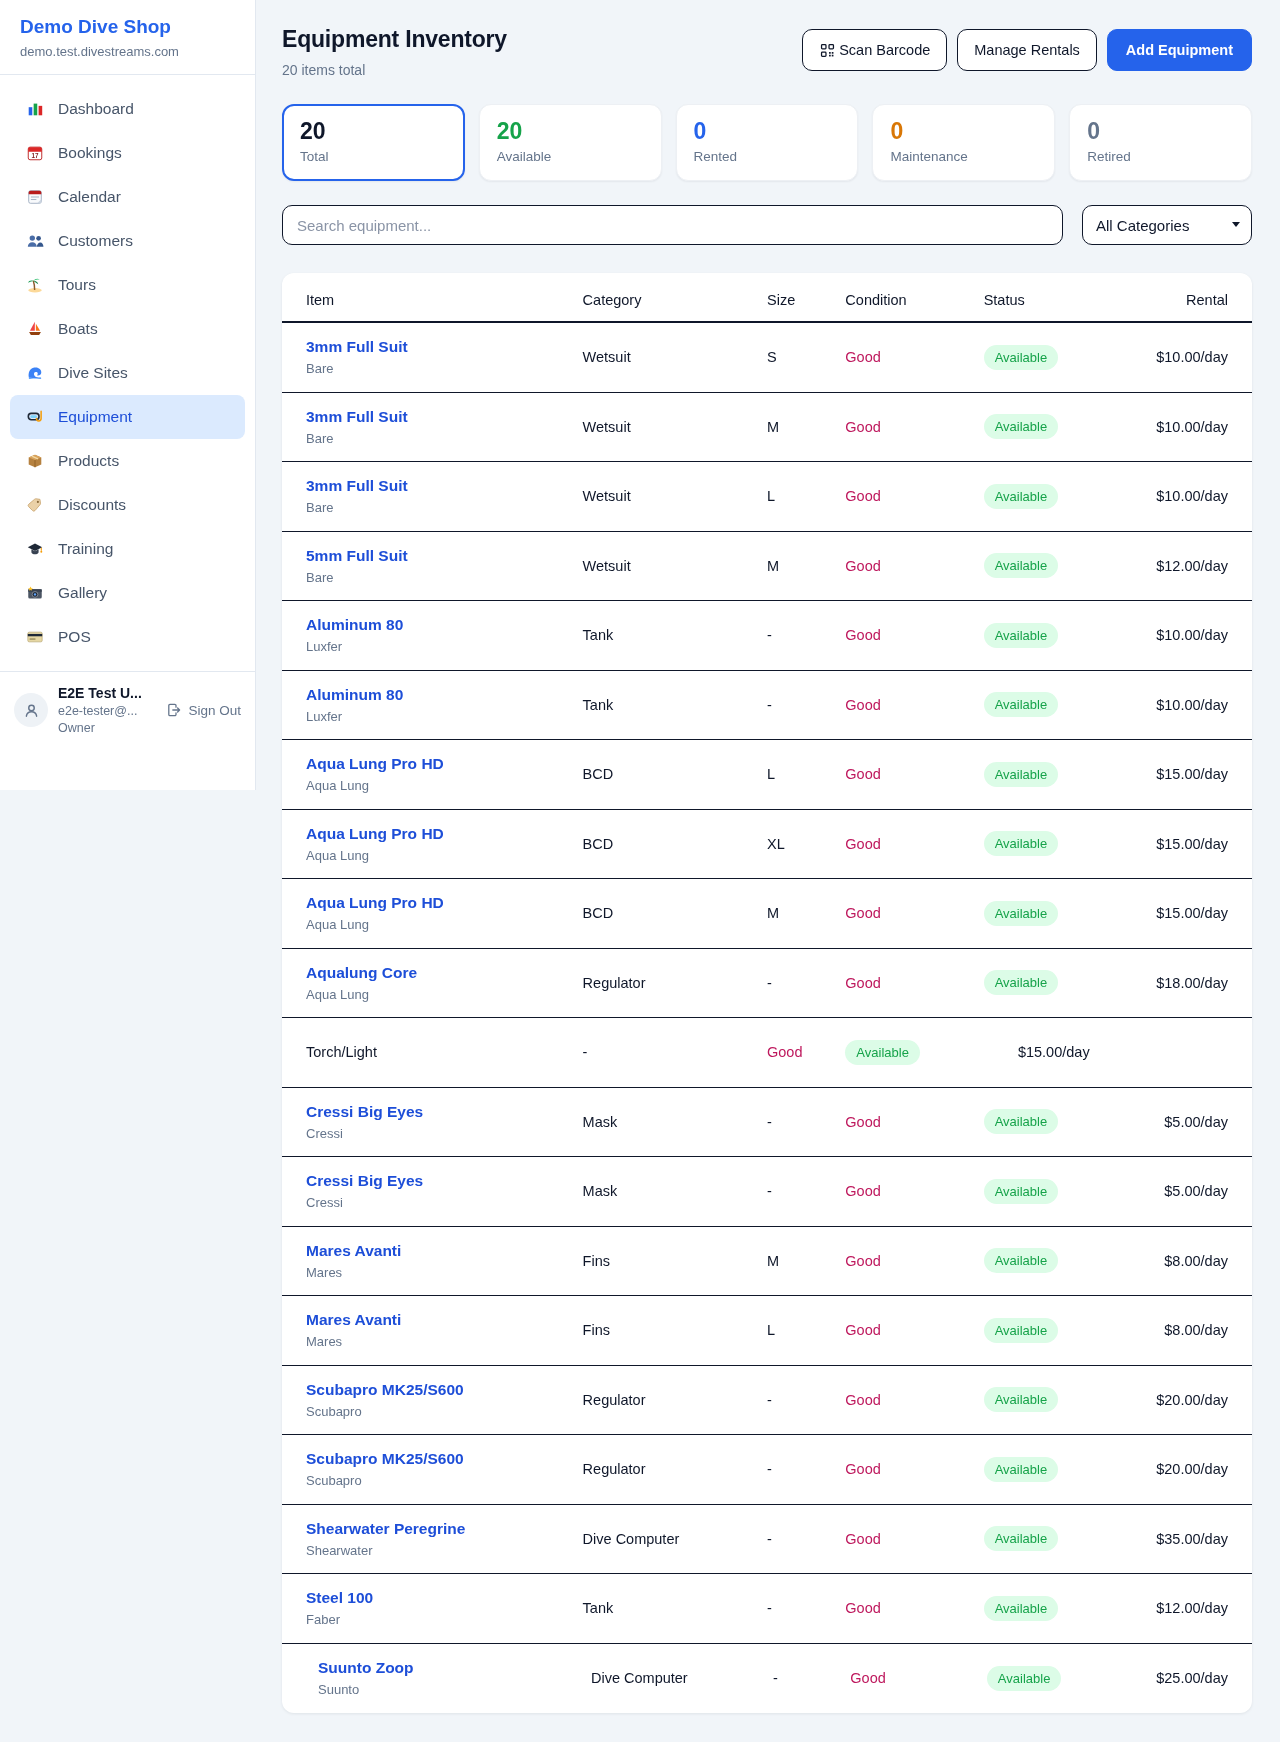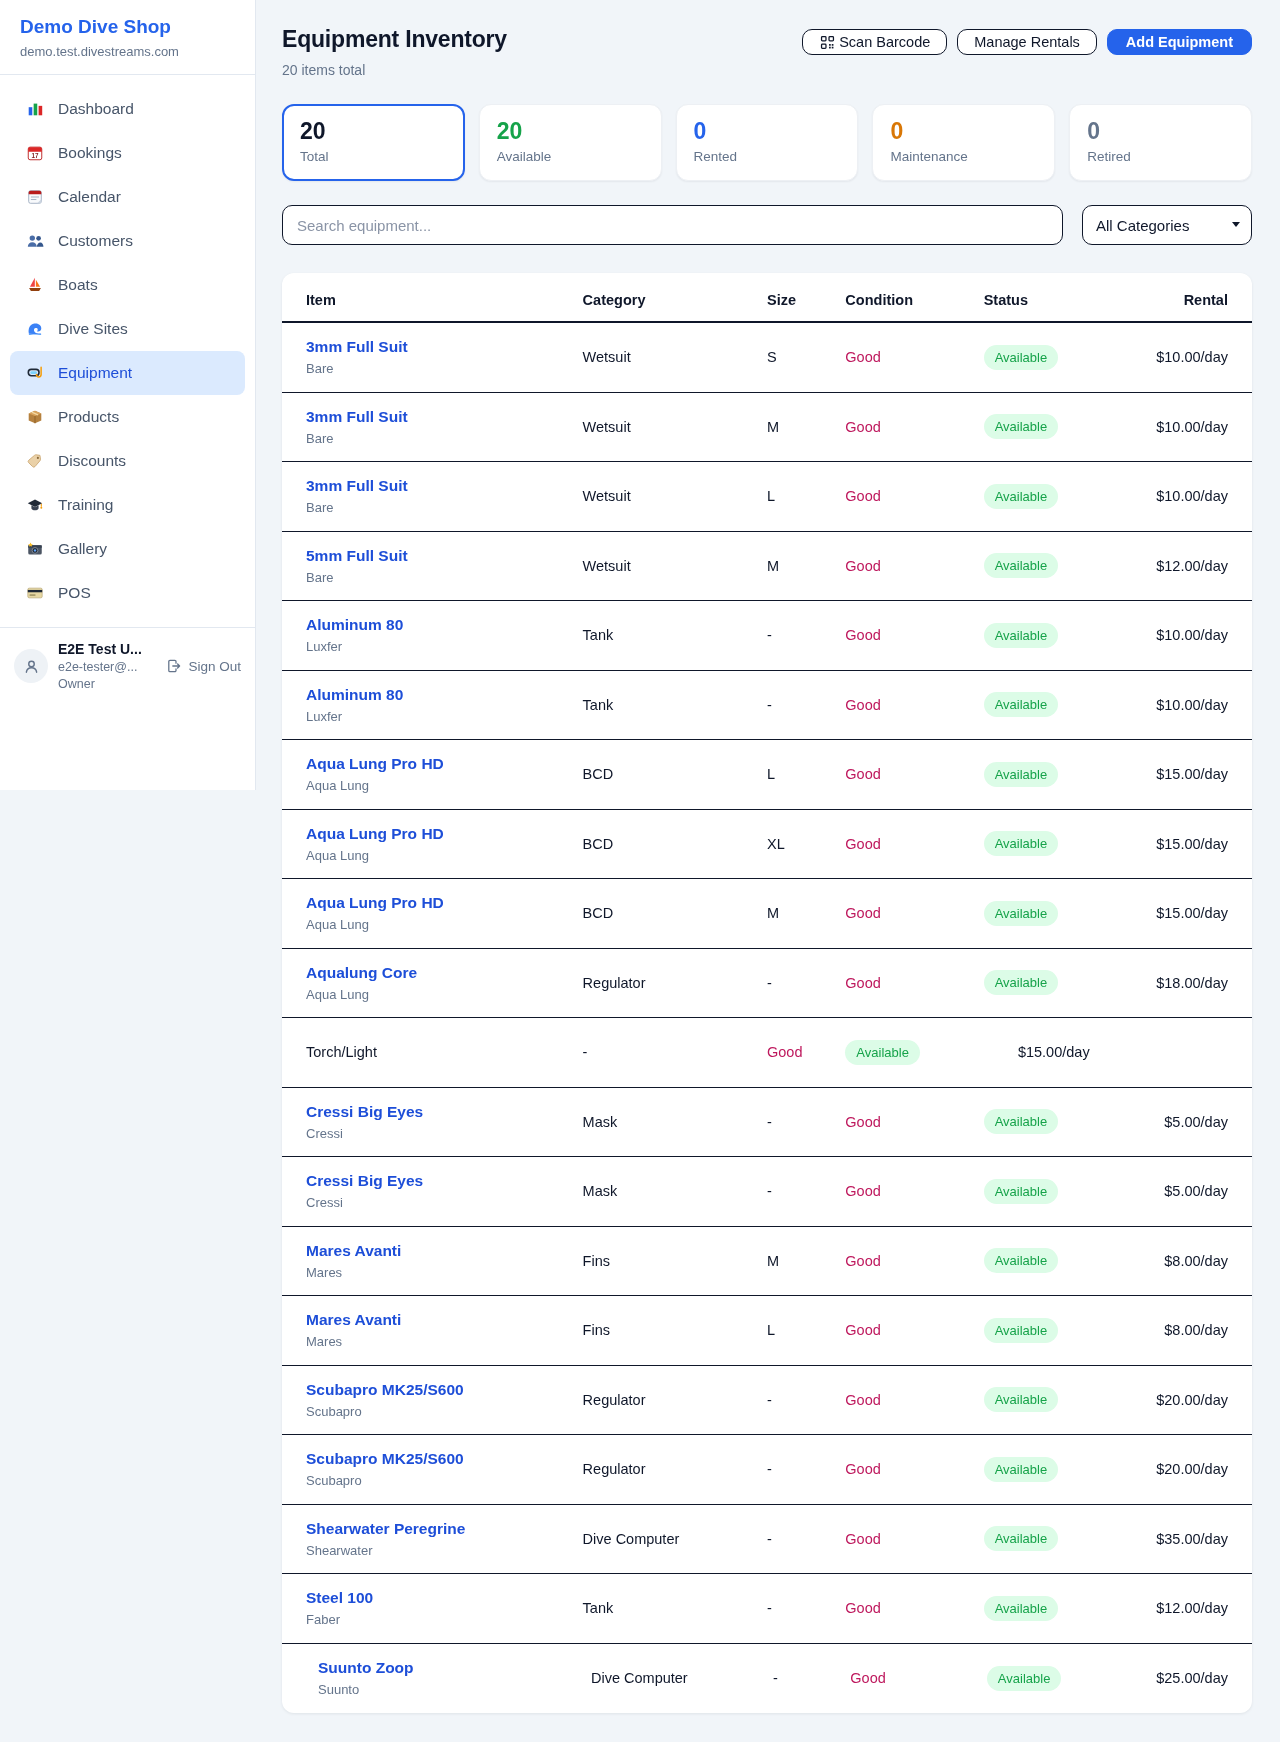--- a/index.html
+++ b/index.html
@@ -26,37 +26,37 @@
   .user-name { font-weight:700; font-size:14px; white-space:nowrap; }
   .user-email,.user-role { font-size:12.5px; color:#64748b; margin-top:3px; white-space:nowrap; }
   .signout { display:flex; align-items:center; gap:6px; color:#64748b; font-size:13.5px; cursor:pointer; white-space:nowrap; }
   .signout svg { width:16px; height:16px; }
   
   main { flex:1; padding:26px 28px 0 26px; }
   .page-header { display:flex; justify-content:space-between; align-items:flex-start; }
   .page-title { font-size:23px; font-weight:700; letter-spacing:-0.2px; }
   .page-subtitle { font-size:14px; color:#64748b; margin-top:9px; }
   .header-actions { display:flex; gap:10px; margin-top:3px; }
-  .btn { height:26px; display:inline-flex; align-items:center; gap:3px; padding:0 16px; border-radius:10px; background:#fff; border:1.5px solid #0f172a; font-size:14.5px; color:#0f172a; font-family:inherit; cursor:pointer; white-space:nowrap; }
+  .btn { height:42px; display:inline-flex; align-items:center; gap:3px; padding:0 16px; border-radius:10px; background:#fff; border:1.5px solid #0f172a; font-size:14.5px; color:#0f172a; font-family:inherit; cursor:pointer; white-space:nowrap; }
   .btn svg { width:17px; height:17px; }
   .btn-primary { background:#2563eb; border-color:#2563eb; color:#fff; padding:0 18px; font-weight:700; }
   .stats { display:flex; gap:14px; margin-top:26px; }
   .stat-card { flex:1; height:77px; background:#fff; border:1px solid #edf0f4; border-radius:12px; padding:13px 17px; box-shadow:0 1px 2px rgba(15,23,42,.06); cursor:pointer; }
   .stat-card.selected { border:2px solid #2563eb; padding:12px 16px; }
   .stat-value { font-size:23px; font-weight:700; }
   .stat-label { font-size:13.5px; color:#64748b; margin-top:4px; }
   .filters { display:flex; gap:19px; margin-top:24px; }
   .search-input { flex:1; height:40px; border:1.5px solid #0f172a; border-radius:10px; padding:0 14px; font-size:15px; font-family:inherit; background:#fff; color:#737373; outline:none; }
   .search-input::placeholder { color:#8a94a6; }
   .select-wrap { position:relative; width:170px; }
   .select-wrap select { width:100%; height:40px; border:1.5px solid #0f172a; border-radius:10px; background:#fff; font-size:15px; font-family:inherit; color:#0f172a; padding:0 30px 0 13px; appearance:none; -webkit-appearance:none; cursor:pointer; }
   .select-wrap::after { content:""; position:absolute; right:12px; top:17px; border-left:4.5px solid transparent; border-right:4.5px solid transparent; border-top:5.5px solid #0f172a; pointer-events:none; }
   .table-card { background:#fff; border-radius:12px; margin-top:28px; box-shadow:0 1px 3px rgba(15,23,42,.08); overflow:hidden; }
   .trow { display:grid; grid-template-columns:30% 20% 8.5% 15% 11.5% 15%; align-items:center; padding:0 24px; }
-  .thead { padding-top:19px; padding-bottom:13px; border-bottom:2px solid #0f172a; font-size:14.5px; font-weight:700; }
+  .thead { padding-top:19px; padding-bottom:13px; border-bottom:2px solid #0f172a; font-size:14.5px; font-weight:400; }
   .th-rental, .rental { text-align:right; }
   #tbody .trow { min-height:69.5px; padding-top:12px; padding-bottom:12px; border-bottom:1.5px solid #0f172a; }
   #tbody .trow:last-child { border-bottom:none;padding-left:36px; }
   .item-name { color:#1d4ed8; font-weight:700; font-size:15.5px; cursor:pointer; }
   .item-brand { color:#64748b; font-size:13px; margin-top:5px; }
   .cell { font-size:14.5px; }
   .cond { color:#be185d; cursor:pointer; }
   .pill { display:inline-block; background:#dcfce7; color:#16a34a; font-size:13px; padding:5px 11px; border-radius:999px; }
 </style>
 </head>
@@ -102,20 +102,32 @@
       <div class="nav-item">
     <span class="icon">
           <svg viewBox="0 0 20 20">
             <circle cx="7" cy="6.8" r="3" fill="#4a6da7"></circle>
             <path d="M2 16.5c0-3.2 2.2-5.2 5-5.2s5 2 5 5.2z" fill="#4a6da7"></path>
             <circle cx="14" cy="7" r="2.6" fill="#35578d"></circle>
             <path d="M12 16.5c.3-2.8 1.8-4.7 4-4.7 1.9 0 3.2 1.9 3.4 4.7z" fill="#35578d"></path>
           </svg>
         </span>
     <span class="nav-label">Customers</span>
+  </div>
+      <div class="nav-item">
+    <span class="icon">
+          <svg viewBox="0 0 20 20">
+            <ellipse cx="10" cy="15.8" rx="7.5" ry="2.4" fill="#fcd999"></ellipse>
+            <path d="M9.6 15.5C9.6 11 9 8 8.1 5.4" stroke="#8b5a2b" stroke-width="1.6" fill="none"></path>
+            <path d="M8.2 5.4C5.2 4.2 3 5.2 2.4 7.4c2.6-1.2 4.7-1.2 5.8-2z" fill="#22a05b"></path>
+            <path d="M8.2 5.4c2-2.8 5-3 7-1.4-3 0-5 .6-7 1.4z" fill="#2fbf6e"></path>
+            <path d="M8.2 5.4c3 .2 5 1.7 5.4 3.8-2.5-1.6-4.4-2.6-5.4-3.8z" fill="#1d8a4e"></path>
+          </svg>
+        </span>
+    <span class="nav-label">Tours</span>
   </div>
       <div class="nav-item">
     <span class="icon">
           <svg viewBox="0 0 20 20">
             <path d="M9.8 2v10H4.4z" fill="#ef4444"></path>
             <path d="M11 4.2V12h4.6z" fill="#f97316"></path>
             <path d="M3.4 13.4h13.2l-2 3.2H5.4z" fill="#92400e"></path>
           </svg>
         </span>
     <span class="nav-label">Boats</span>

